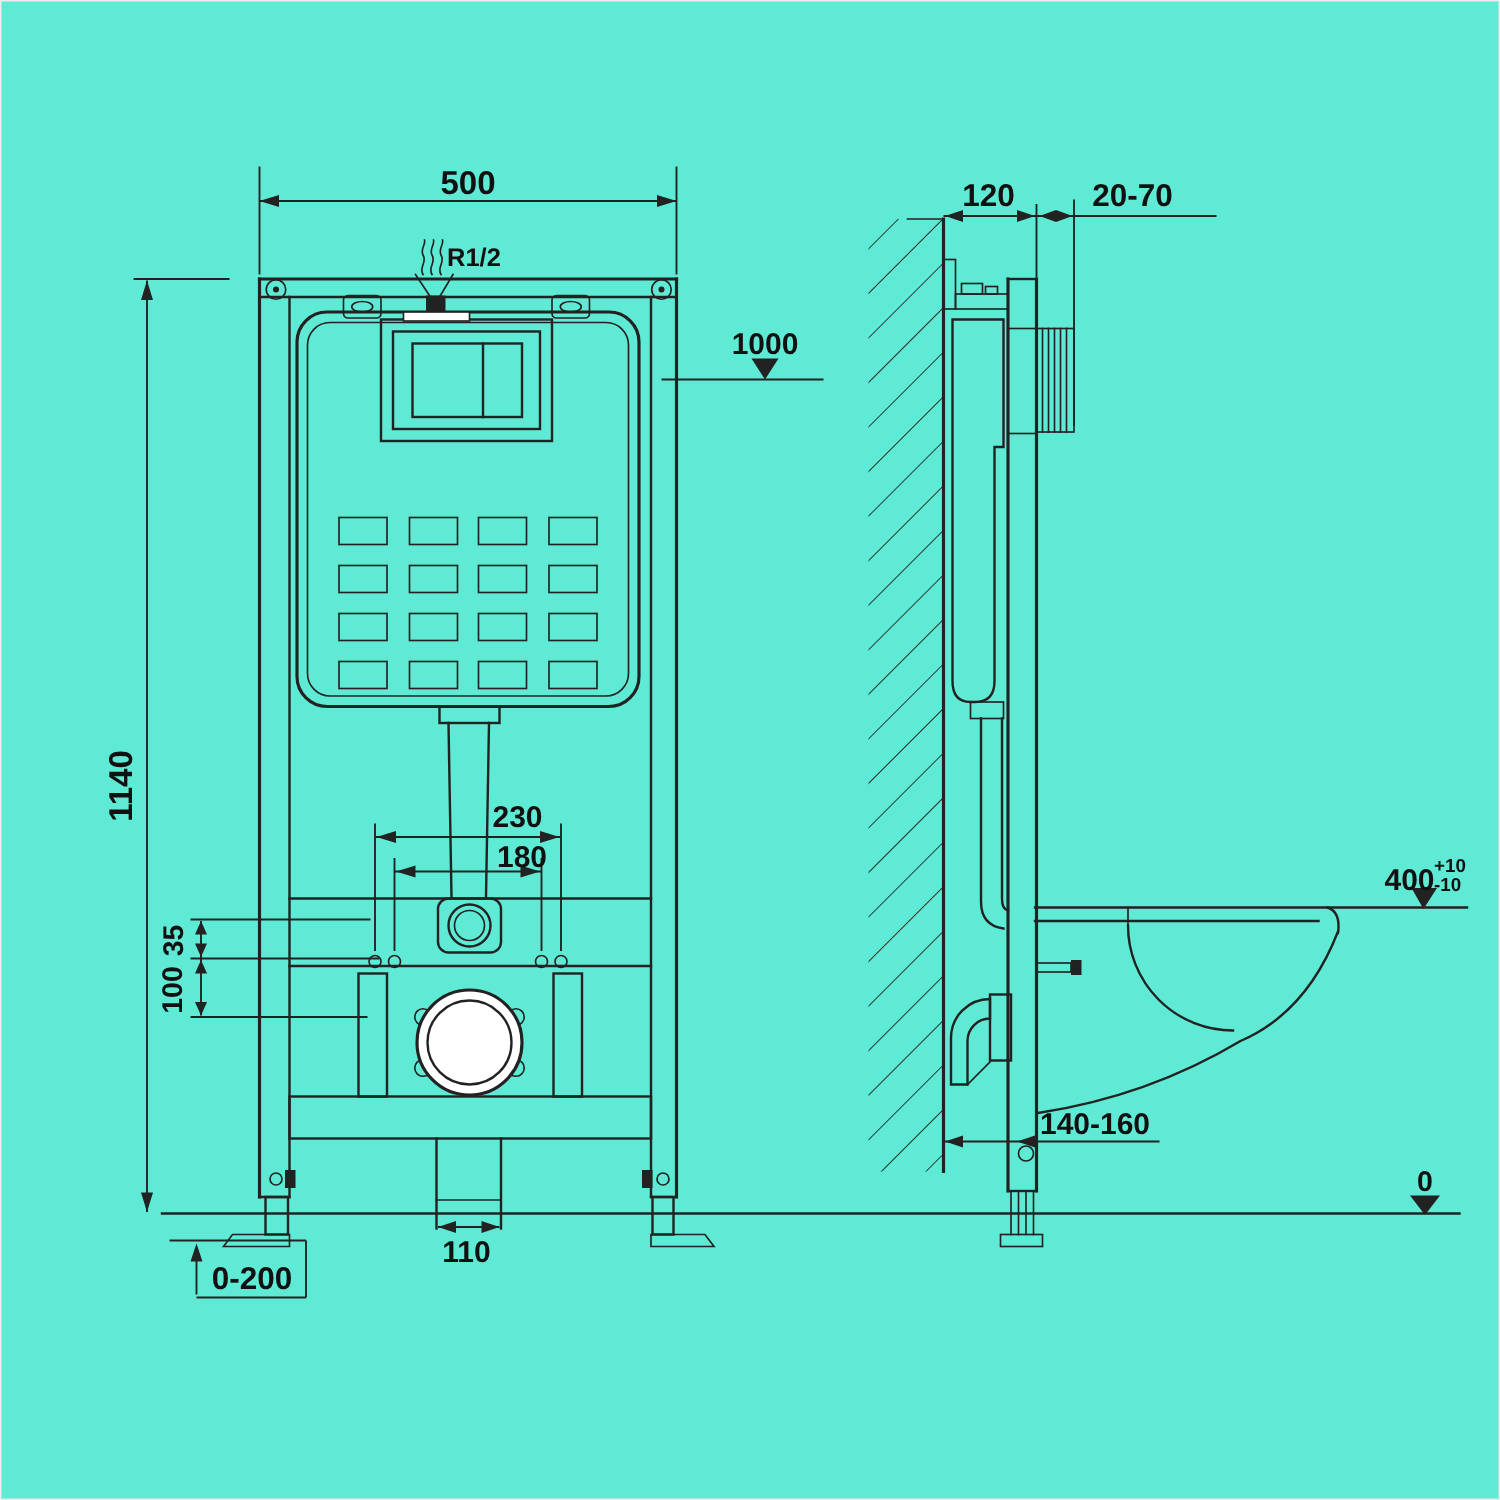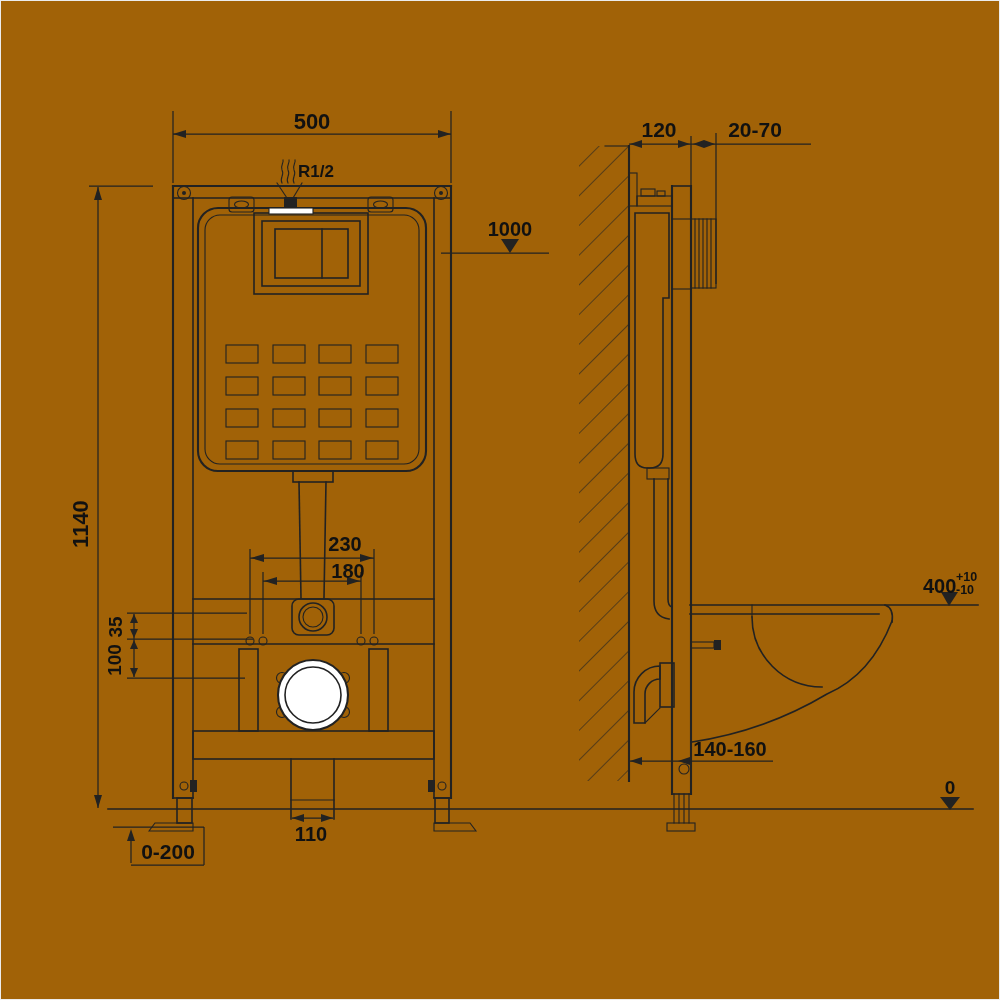--- a/index.html
+++ b/index.html
@@ -1,16 +1,16 @@
 <!DOCTYPE html>
 <html><head>
 <meta charset="utf-8">
 <style>
   html,body{margin:0;padding:0;background:#fff;}
-  .stage{position:relative;width:1000px;height:1000px;background:#a16207;
+  .stage{position:relative;width:1000px;height:1000px;background:#5eead4;
          border:1px solid #ececec;box-sizing:border-box;overflow:hidden;
          font-family:"Liberation Sans",sans-serif;}
   svg{position:absolute;left:0;top:0;}
   .ln{stroke:#222;stroke-width:1.6;fill:none;stroke-linecap:square;}
   .thick{stroke-width:2.1;}
   .thin{stroke-width:1.1;}
   .dim{stroke:#222;stroke-width:1.25;fill:none;stroke-linecap:butt;}
   .fillb{fill:#222;stroke:none;}
   .wfill{fill:#fff;}
   .lbl{font-family:"Liberation Sans",sans-serif;font-weight:700;fill:#111;}

